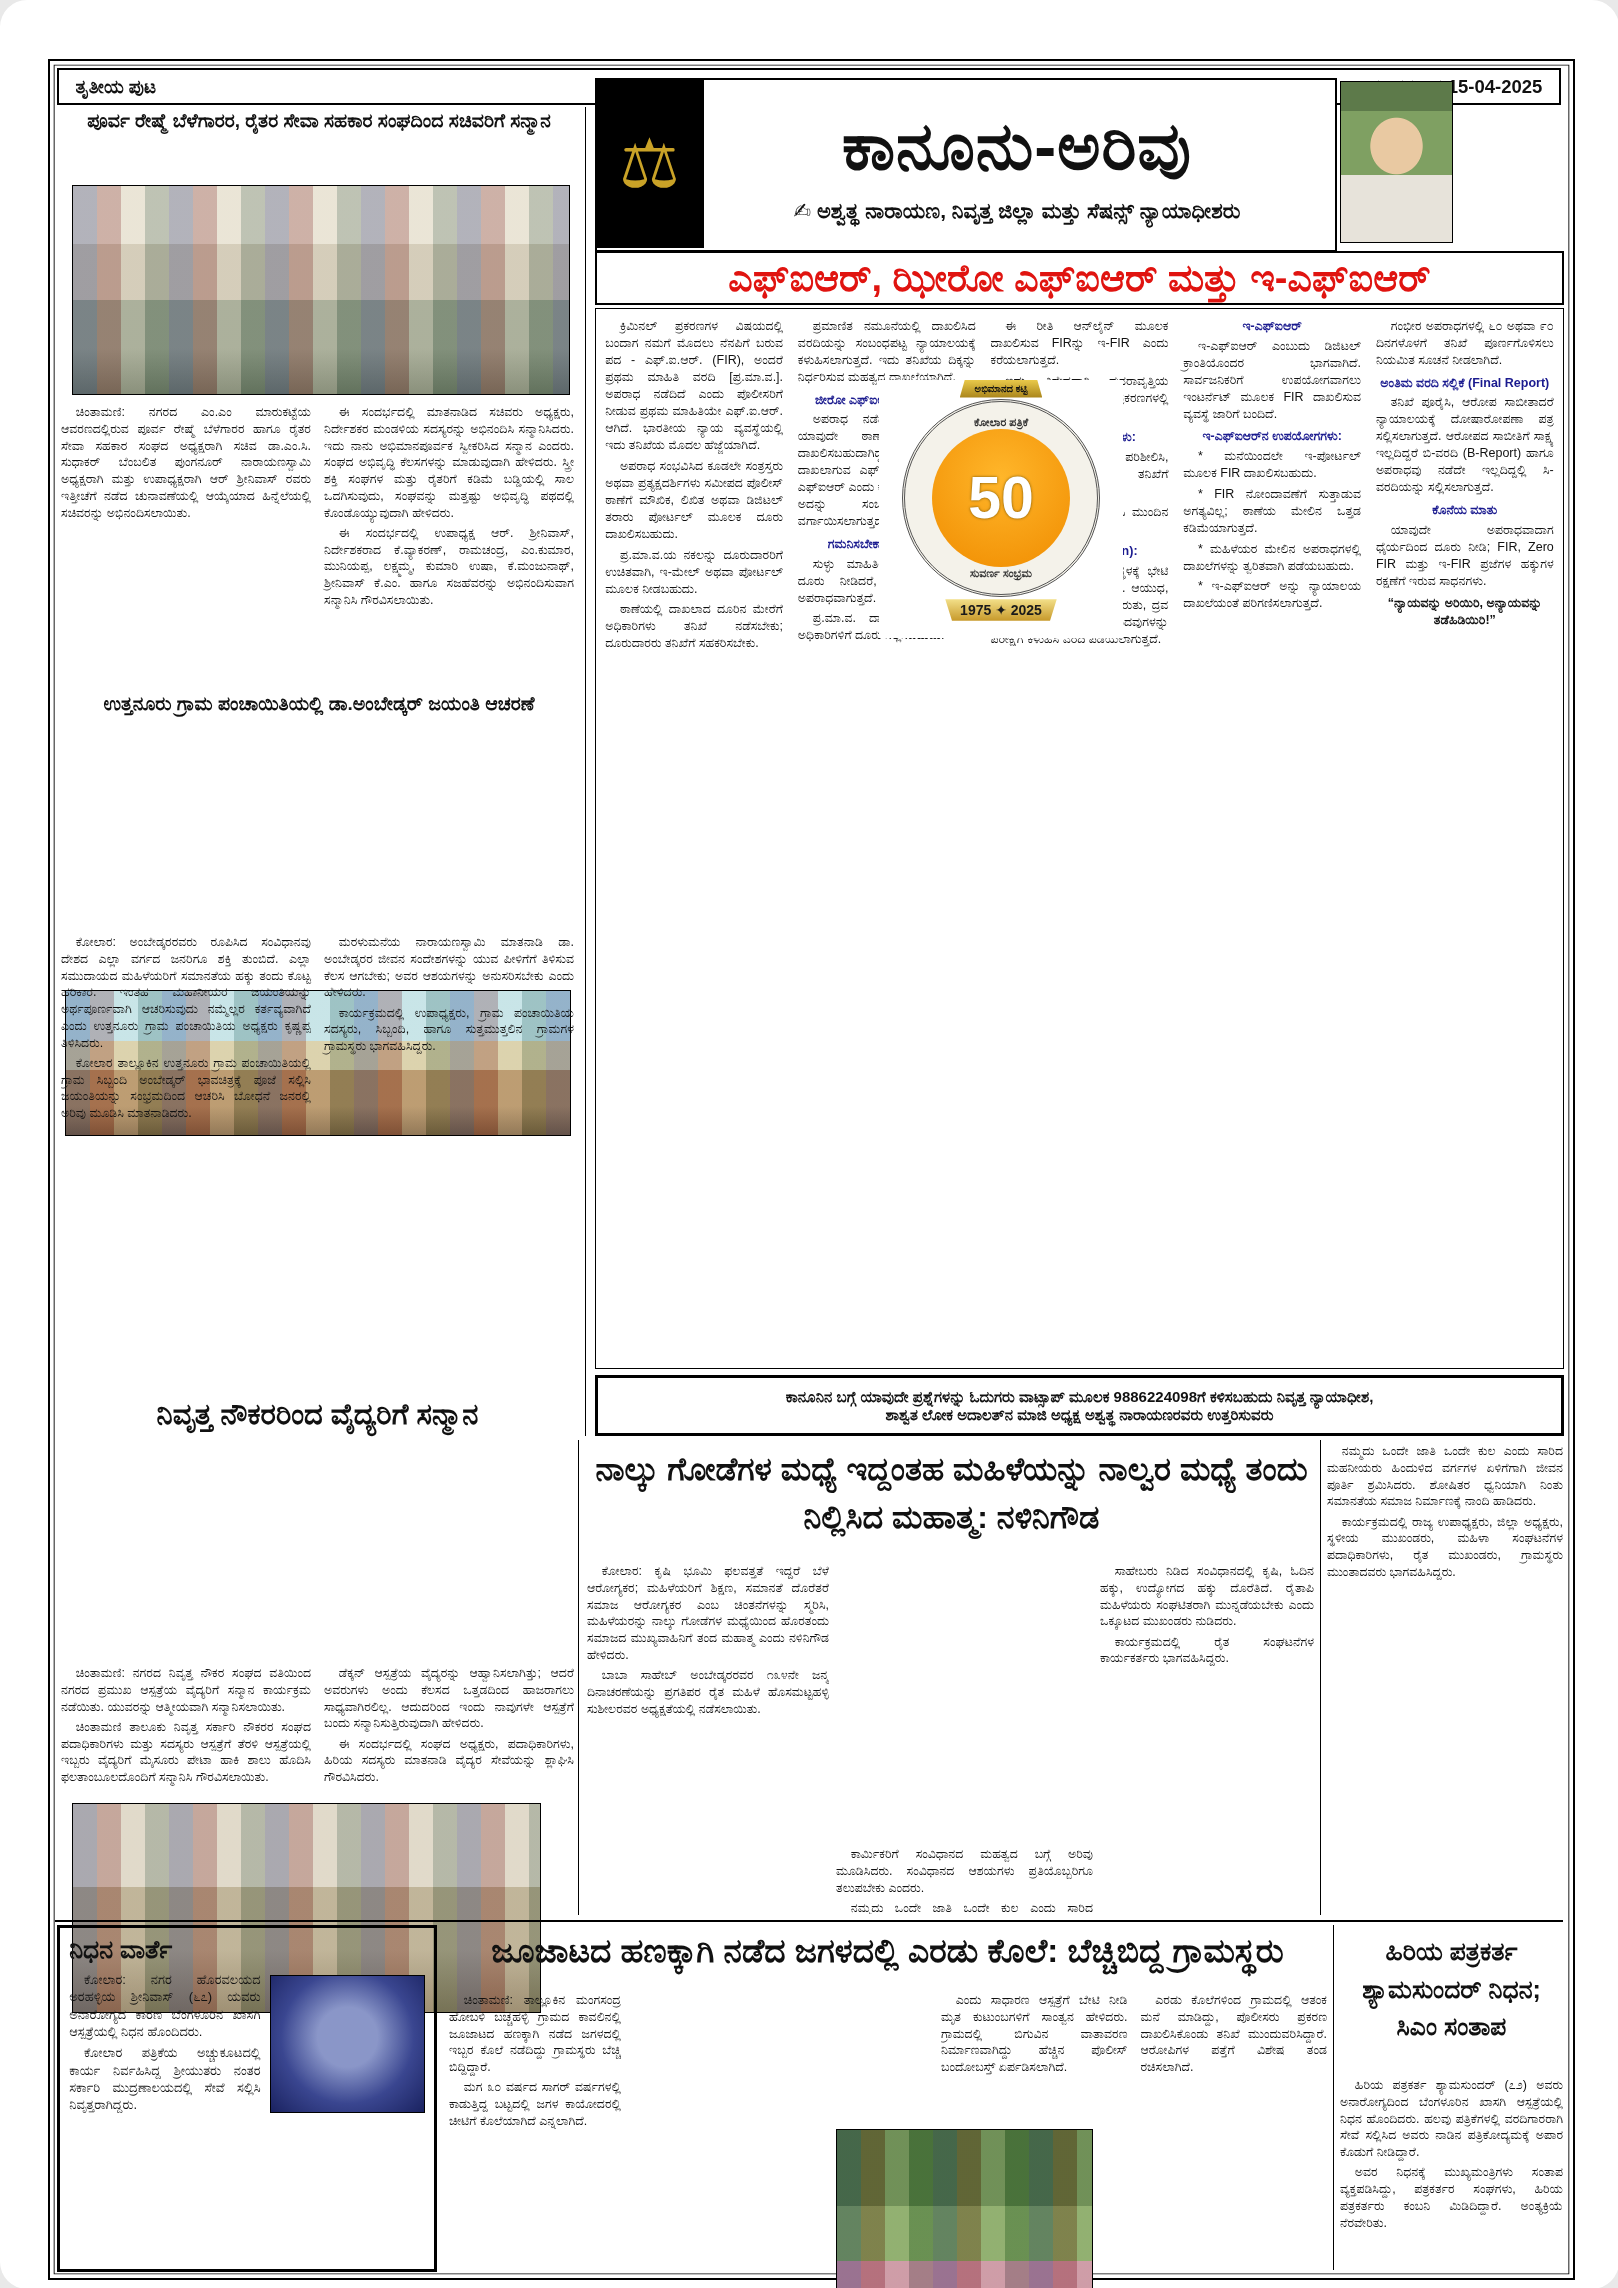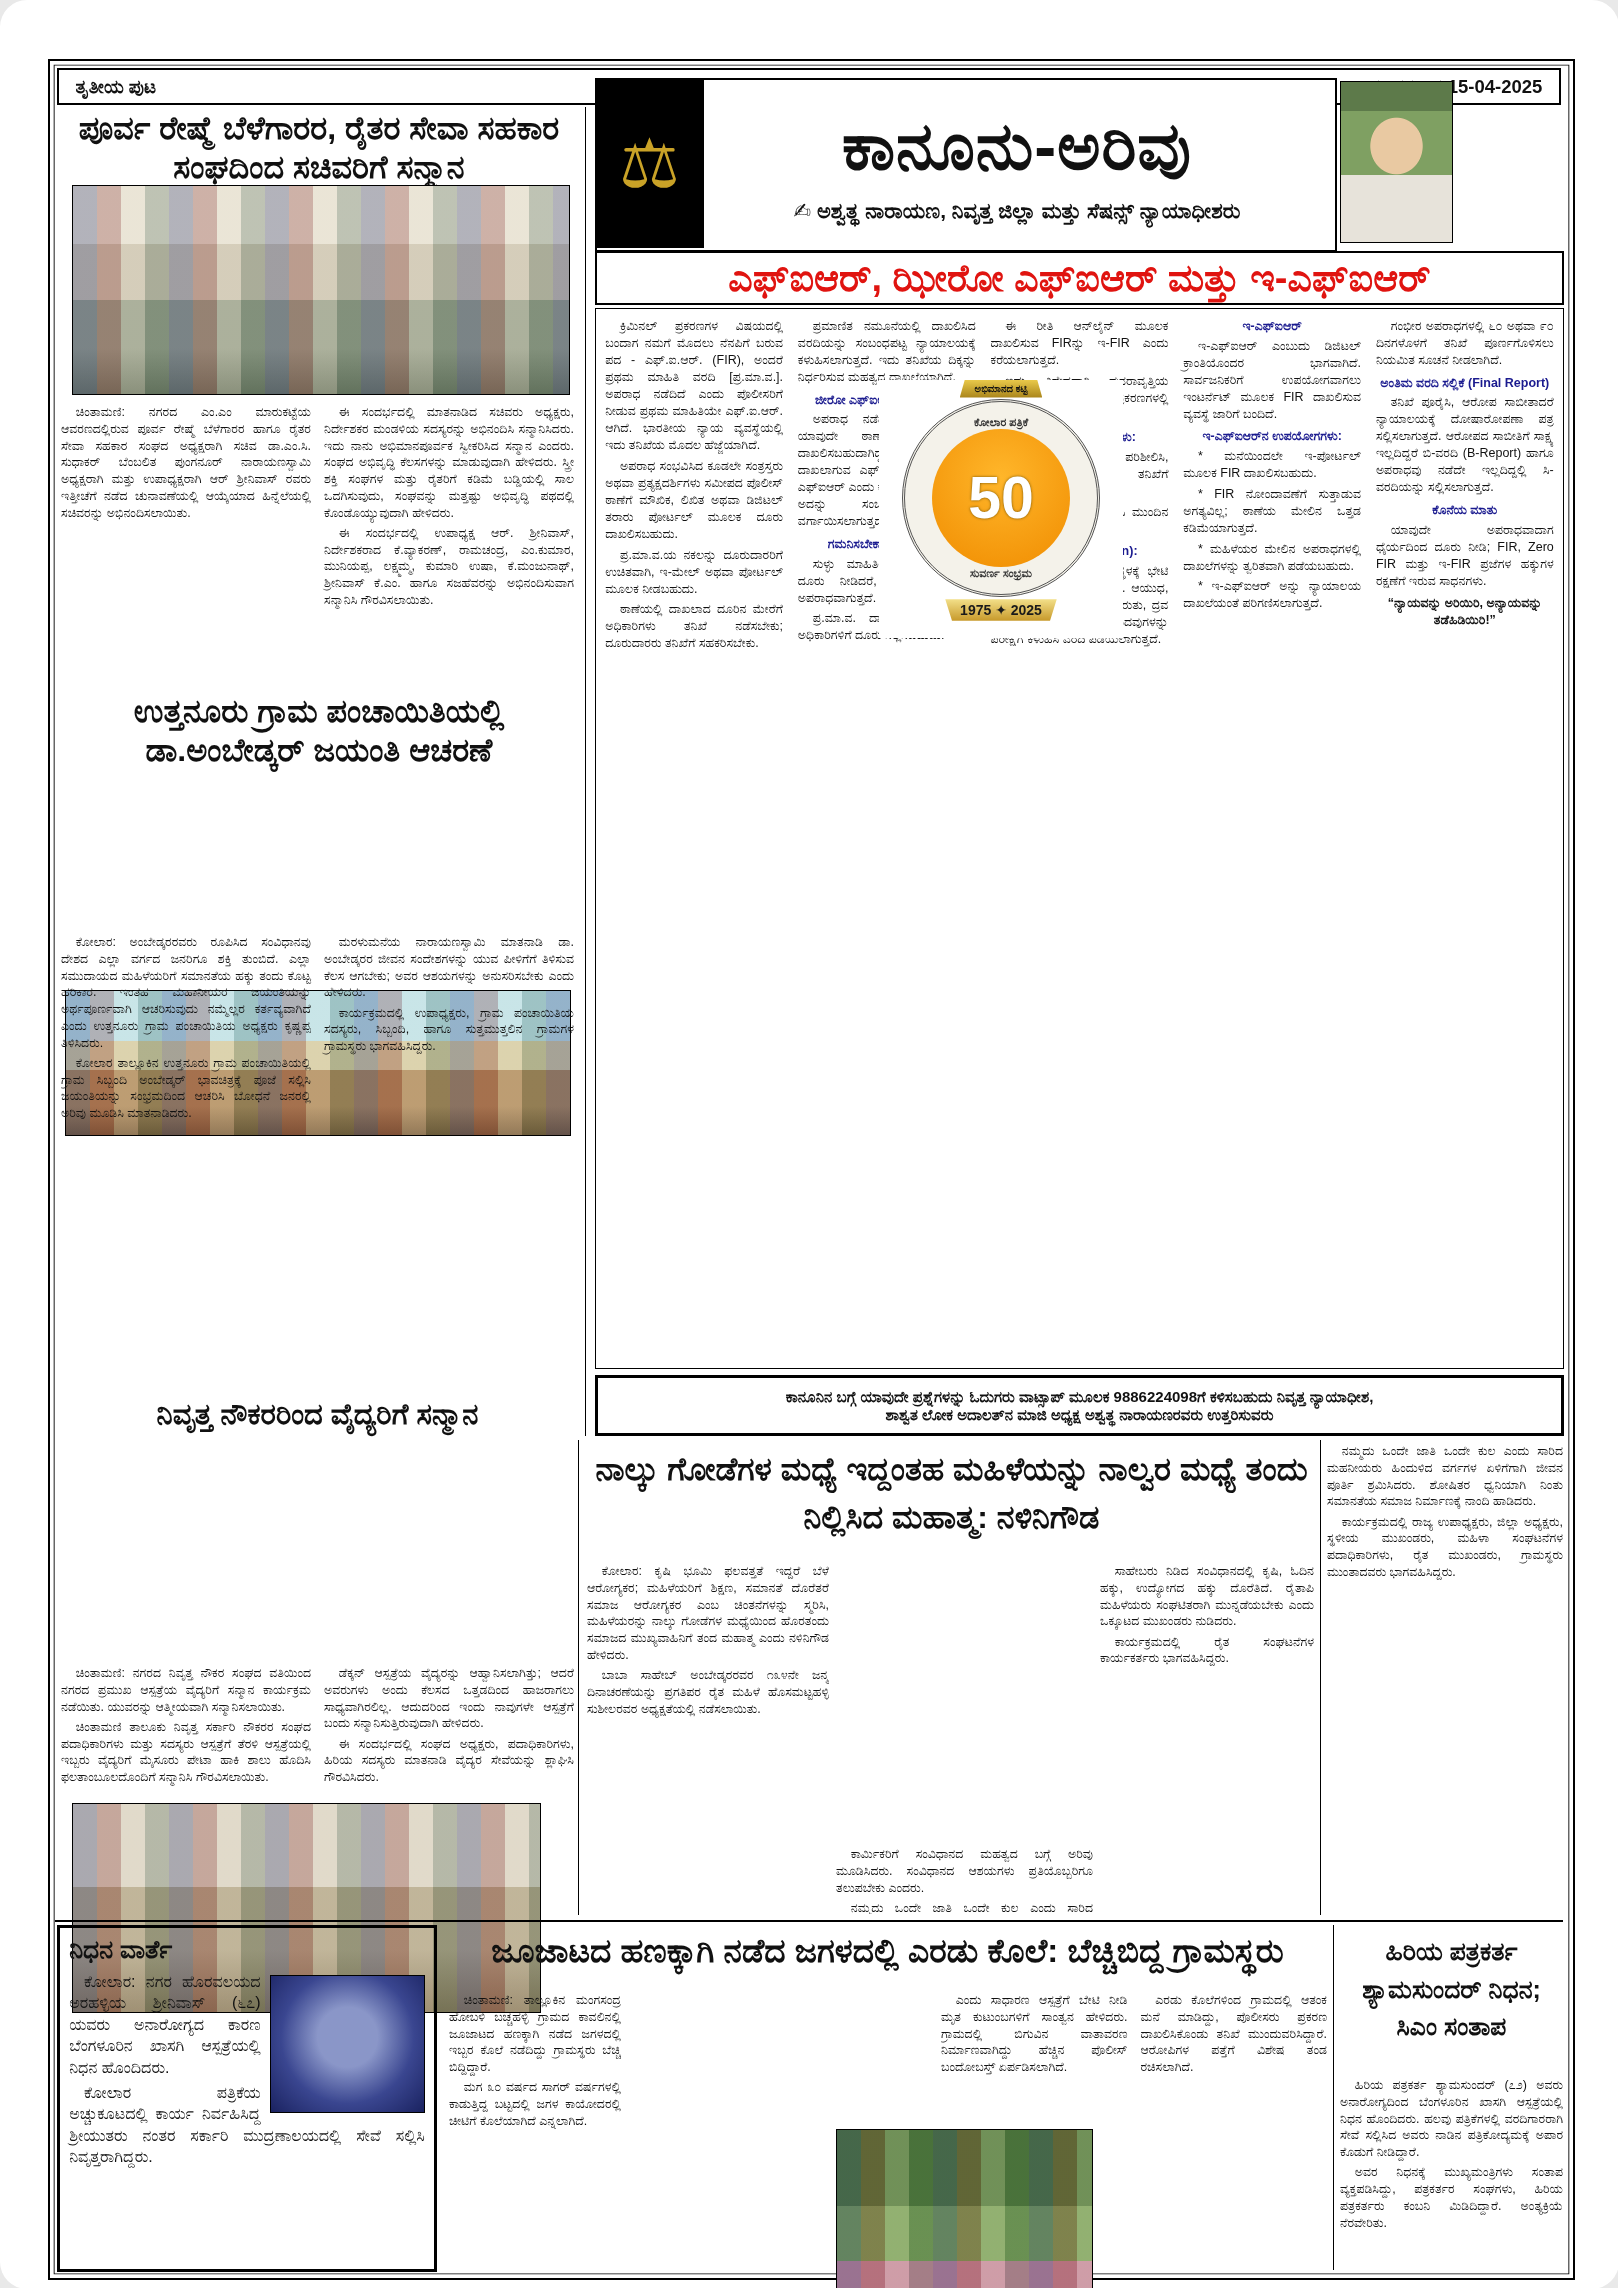--- a/index.html
+++ b/index.html
@@ -8,21 +8,21 @@
   .frame{position:absolute;left:48px;top:59px;width:1523px;height:2217px;
          border:2.8px solid #000;box-shadow:inset 0 0 0 3.7px #fff, inset 0 0 0 4.6px #000;}
   .abs{position:absolute;}
   
   .topbar{left:57px;top:68px;width:1504px;height:37px;border:2.8px solid #000;
           display:flex;align-items:center;justify-content:space-between;padding:0 16.6px;box-sizing:border-box;
           font-weight:bold;font-size:18.5px;}
   .topbar .center{color:#7a1216;}
   
   .hl{font-weight:bold;text-align:center;line-height:1.22;}
-  .hl-sm{font-size:32px;}
+  .hl-sm{font-size:19px;}
   .hl-red{color:#e01410;font-size:38px;border:2.8px solid #000;display:flex;align-items:center;justify-content:center;}
   
   .masthead{left:595px;top:78px;width:738px;height:170px;border:2.8px solid #000;background:#fff;
             display:flex;flex-direction:column;align-items:center;justify-content:center;}
   .masthead .title{font-size:66px;font-weight:bold;letter-spacing:0.9px;}
   .masthead .byline{font-size:21px;font-weight:bold;margin-top:13px;}
   .justice{left:595px;top:78px;width:109px;height:170px;background:#000;color:#c9a227;
            display:flex;align-items:center;justify-content:center;font-size:68px;border:2.8px solid #000;box-sizing:border-box;}
   .mast-inner{margin-left:102px;}
   .portrait{left:1340px;top:81px;width:113px;height:162px;border:1.8px solid #000;box-sizing:border-box;
@@ -200,21 +200,21 @@
   <div class="abs cols" style="left:1327px;top:1443px;width:236px;height:471px;overflow:hidden;">
       <div class="para">ನಮ್ಮದು ಒಂದೇ ಜಾತಿ ಒಂದೇ ಕುಲ ಎಂದು ಸಾರಿದ ಮಹನೀಯರು ಹಿಂದುಳಿದ ವರ್ಗಗಳ ಏಳಿಗೆಗಾಗಿ ಜೀವನ ಪೂರ್ತಿ ಶ್ರಮಿಸಿದರು. ಶೋಷಿತರ ಧ್ವನಿಯಾಗಿ ನಿಂತು ಸಮಾನತೆಯ ಸಮಾಜ ನಿರ್ಮಾಣಕ್ಕೆ ನಾಂದಿ ಹಾಡಿದರು.</div>
       <div class="para">ಕಾರ್ಯಕ್ರಮದಲ್ಲಿ ರಾಜ್ಯ ಉಪಾಧ್ಯಕ್ಷರು, ಜಿಲ್ಲಾ ಅಧ್ಯಕ್ಷರು, ಸ್ಥಳೀಯ ಮುಖಂಡರು, ಮಹಿಳಾ ಸಂಘಟನೆಗಳ ಪದಾಧಿಕಾರಿಗಳು, ರೈತ ಮುಖಂಡರು, ಗ್ರಾಮಸ್ಥರು ಮುಂತಾದವರು ಭಾಗವಹಿಸಿದ್ದರು.</div>
     </div>
 
   <div class="abs hrule" style="left:55px;top:1920px;width:1508px;"></div>
 
   <div class="obitbox abs">
     <div class="obit-title">ನಿಧನ ವಾರ್ತೆ</div>
     <div class="photo ph6 obit-photo"></div>
-    <div class="cols" style="font-size:16px;">
+    <div class="cols" style="font-size:13px;">
         <div class="para">ಕೋಲಾರ: ನಗರ ಹೊರವಲಯದ ಅರಹಳ್ಳಿಯ ಶ್ರೀನಿವಾಸ್ (೬೭) ಯವರು ಅನಾರೋಗ್ಯದ ಕಾರಣ ಬೆಂಗಳೂರಿನ ಖಾಸಗಿ ಆಸ್ಪತ್ರೆಯಲ್ಲಿ ನಿಧನ ಹೊಂದಿದರು.</div>
         <div class="para">ಕೋಲಾರ ಪತ್ರಿಕೆಯ ಅಚ್ಚುಕೂಟದಲ್ಲಿ ಕಾರ್ಯ ನಿರ್ವಹಿಸಿದ್ದ ಶ್ರೀಯುತರು ನಂತರ ಸರ್ಕಾರಿ ಮುದ್ರಣಾಲಯದಲ್ಲಿ ಸೇವೆ ಸಲ್ಲಿಸಿ ನಿವೃತ್ತರಾಗಿದ್ದರು.</div>
       </div>
   </div>
 
   <div class="abs hl" style="left:449px;top:1931px;width:877px;font-size:33px;">ಜೂಜಾಟದ ಹಣಕ್ಕಾಗಿ ನಡೆದ ಜಗಳದಲ್ಲಿ ಎರಡು ಕೊಲೆ: ಬೆಚ್ಚಿಬಿದ್ದ ಗ್ರಾಮಸ್ಥರು</div>
   <div class="abs cols" style="left:449px;top:1992px;width:172px;height:277px;overflow:hidden;">
       <div class="para">ಚಿಂತಾಮಣಿ: ತಾಲ್ಲೂಕಿನ ಮಂಗಸಂದ್ರ ಹೋಬಳಿ ಬಚ್ಚಹಳ್ಳಿ ಗ್ರಾಮದ ಕಾವಲಿನಲ್ಲಿ ಜೂಜಾಟದ ಹಣಕ್ಕಾಗಿ ನಡೆದ ಜಗಳದಲ್ಲಿ ಇಬ್ಬರ ಕೊಲೆ ನಡೆದಿದ್ದು ಗ್ರಾಮಸ್ಥರು ಬೆಚ್ಚಿ ಬಿದ್ದಿದ್ದಾರೆ.</div>
       <div class="para">ಮಗ ೩೦ ವರ್ಷದ ಸಾಗರ್ ವರ್ಷಗಳಲ್ಲಿ ಕಾಡುತ್ತಿದ್ದ ಬಟ್ಟದಲ್ಲಿ ಜಗಳ ಕಾಯೋದರಲ್ಲಿ ಚೀಟಿಗೆ ಕೊಲೆಯಾಗಿದೆ ಎನ್ನಲಾಗಿದೆ.</div>
     </div>

